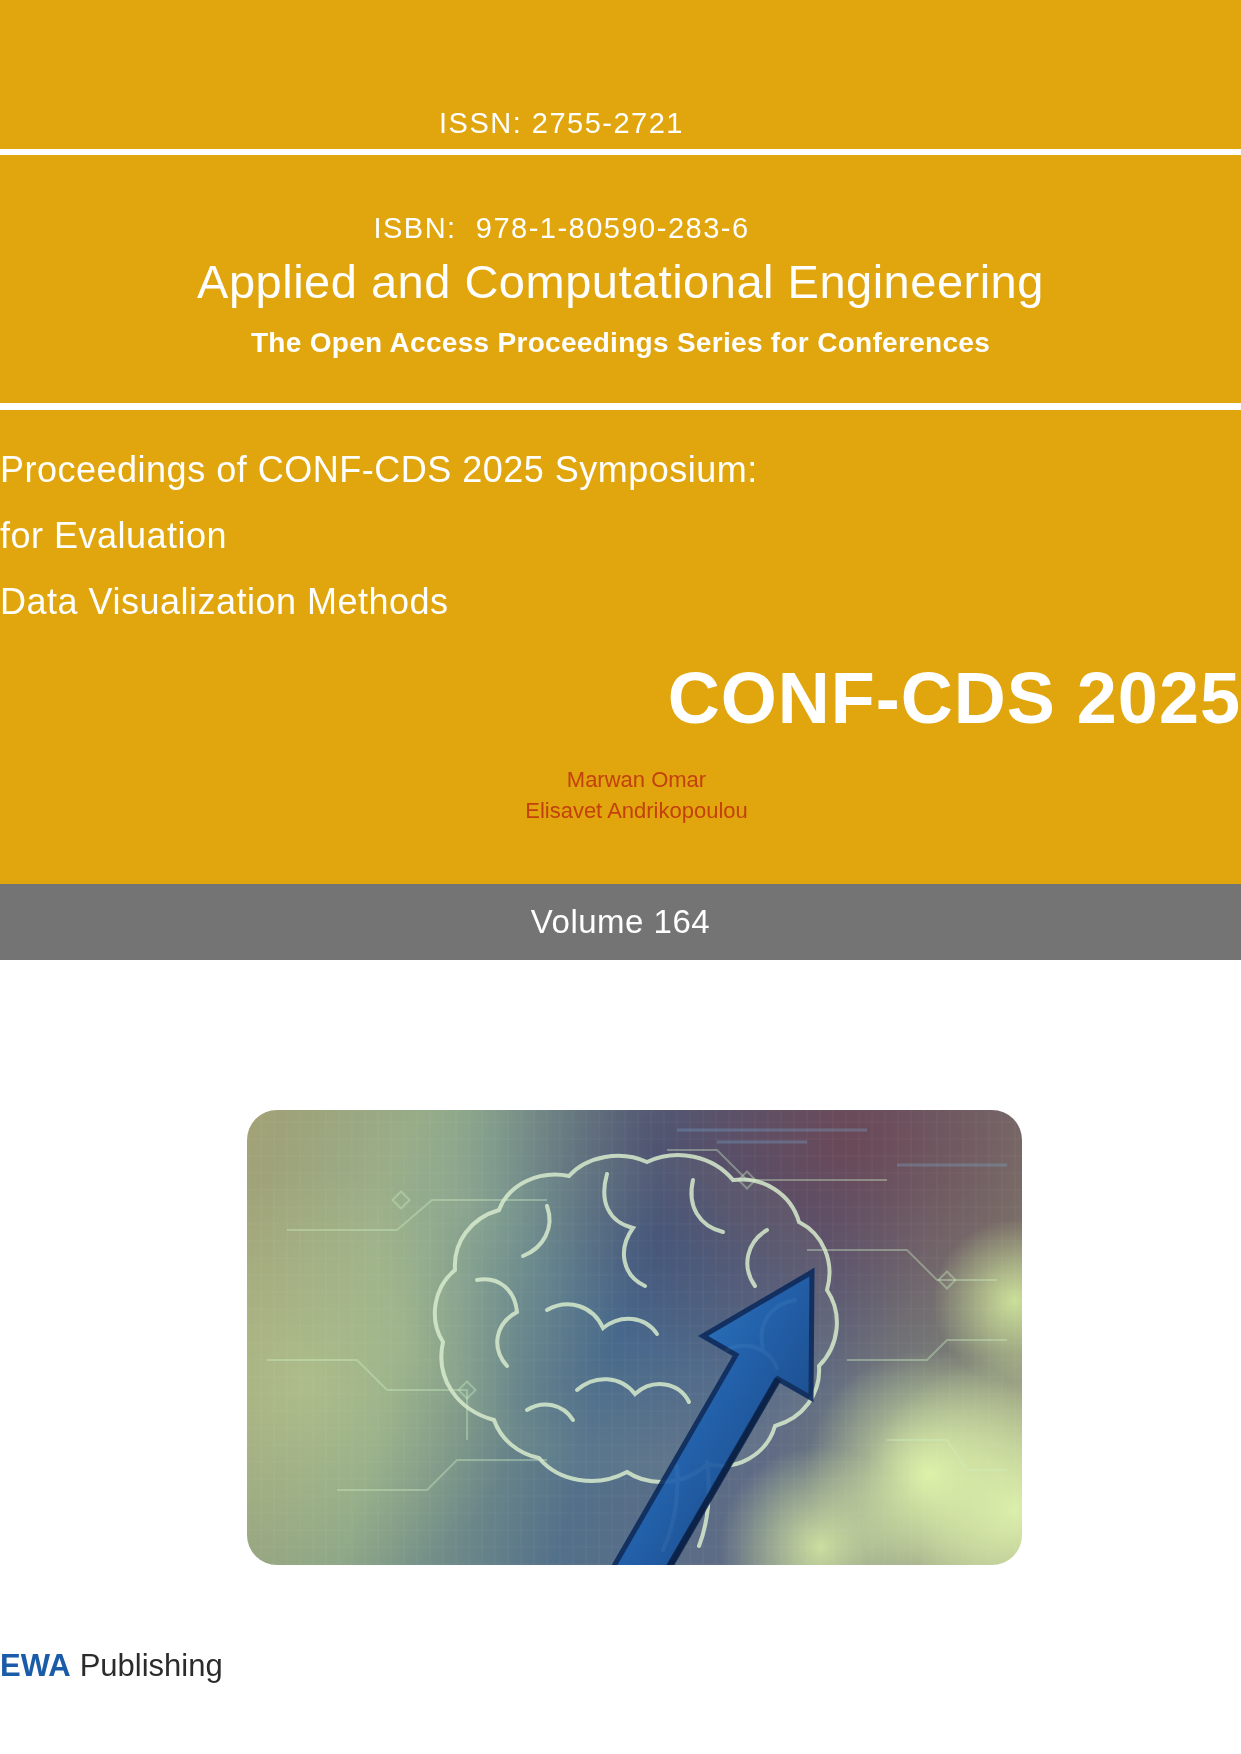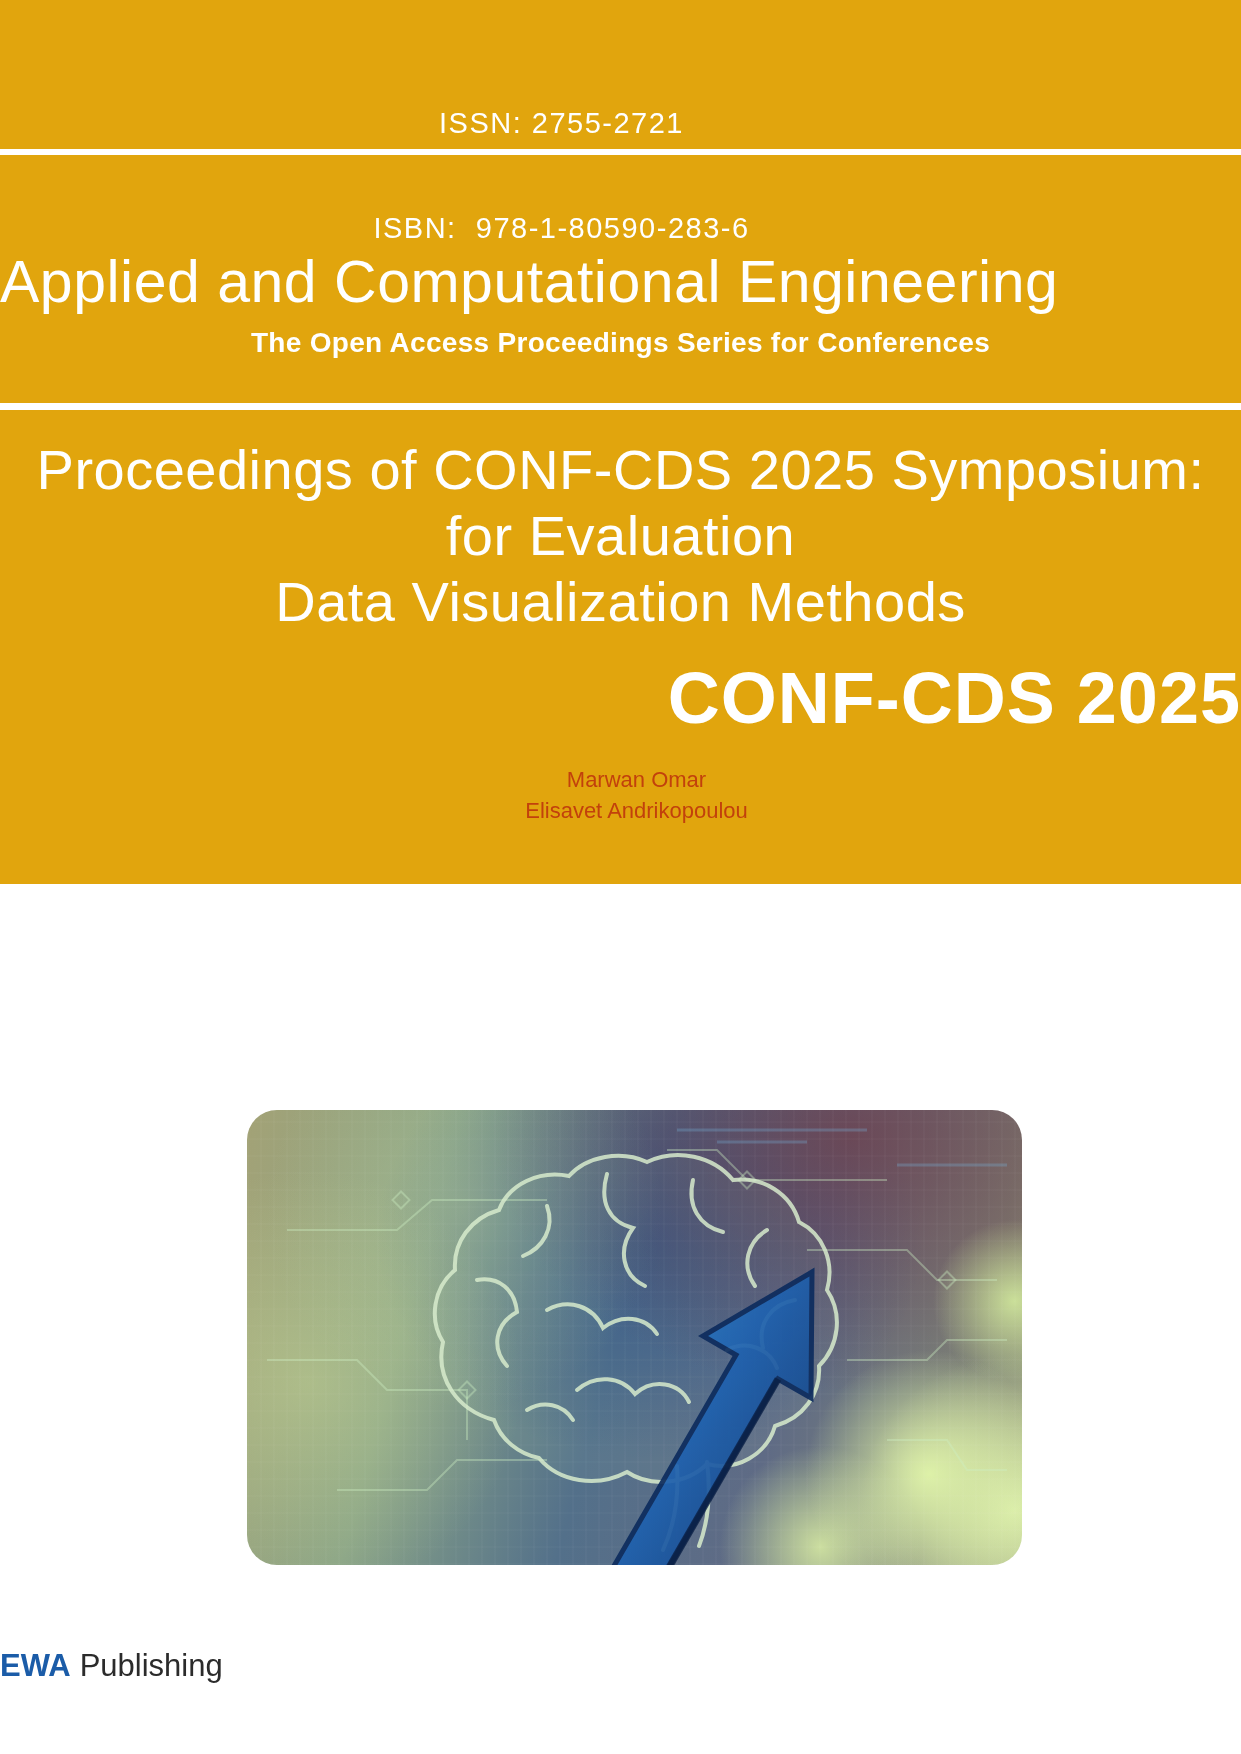--- a/index.html
+++ b/index.html
@@ -21,32 +21,32 @@
     font-size:29px;font-weight:400;letter-spacing:1.5px;line-height:35px;
     white-space:pre-wrap;
   }
   .rule{
     position:absolute;left:0;width:100%;height:6px;background:#ffffff;
   }
   .rule-1{top:149px;}
   .rule-2{top:403px;height:7px;}
   .journal-title{
     position:absolute;top:254px;left:0;width:100%;
-    color:#ffffff;
-    font-size:59px;font-weight:400;line-height:56px;letter-spacing:0.5px;
+    text-align:center;color:#ffffff;
+    font-size:47px;font-weight:400;line-height:56px;letter-spacing:0.5px;
   }
   .journal-subtitle{
     position:absolute;top:326px;left:0;width:100%;
     text-align:center;color:#ffffff;
     font-size:28px;font-weight:700;line-height:34px;letter-spacing:0.3px;
   }
   .proc-title{
     position:absolute;top:437px;left:0;width:100%;
-    text-align:center;color:#ffffff;
-    font-size:56px;font-weight:400;line-height:66px;letter-spacing:0.5px;
+    color:#ffffff;
+    font-size:36px;font-weight:400;line-height:66px;letter-spacing:0.5px;
   }
   .conf-code{
     position:absolute;top:658px;left:0;width:100%;
     text-align:right;color:#ffffff;
     font-size:72px;font-weight:700;line-height:80px;letter-spacing:1px;
   }
   .editors{
     position:absolute;top:764px;left:16px;width:100%;
     text-align:center;color:#c2410c;
     font-size:22px;font-weight:400;line-height:31px;
@@ -110,20 +110,23 @@
     <div>Data Visualization Methods</div>
   </div>
 
   <div class="conf-code">CONF-CDS 2025</div>
 
   <div class="editors">
     <div>Marwan Omar</div>
     <div>Elisavet Andrikopoulou</div>
   </div>
 
+  <div class="volume-bar">
+    <span>Volume 164</span>
+  </div>
 
   <div class="cover-photo">
     <div class="texture"></div>
     <svg width="775" height="455" viewBox="0 0 775 455">
       <defs>
         <linearGradient id="arrowGrad" x1="0" y1="0" x2="1" y2="1">
           <stop offset="0" stop-color="#3e9ddb"></stop>
           <stop offset="0.45" stop-color="#1f62b0"></stop>
           <stop offset="1" stop-color="#0e2f66"></stop>
         </linearGradient>

